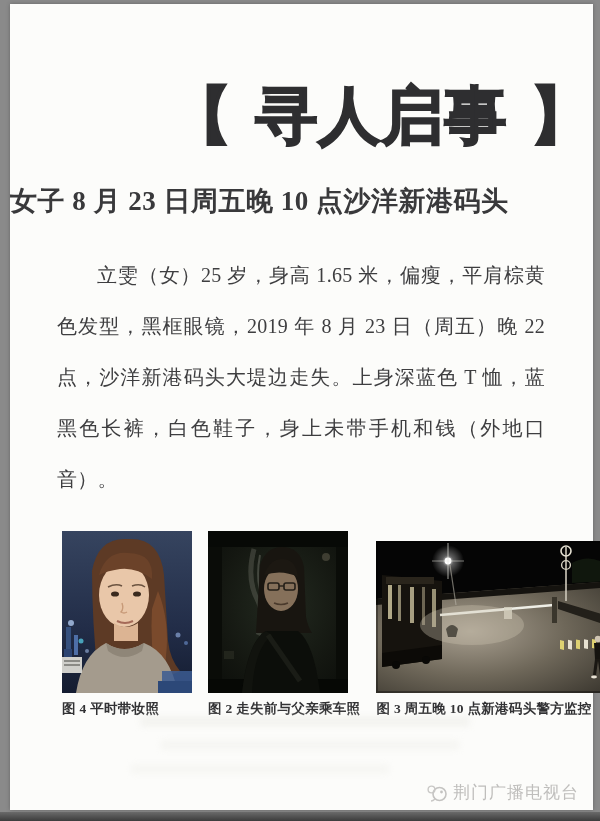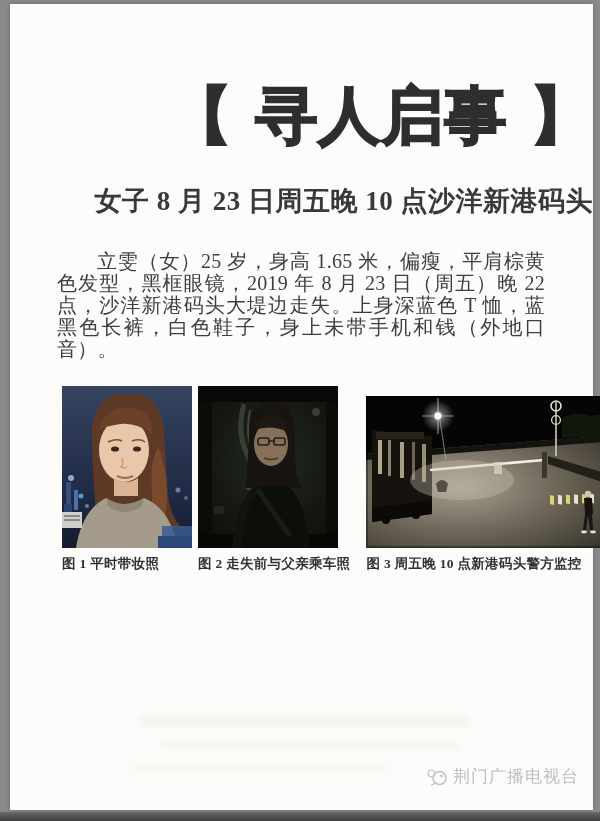--- a/index.html
+++ b/index.html
@@ -26,60 +26,60 @@
     font-size:62px;
     line-height:1.3;
     font-weight:900;
     -webkit-text-stroke:2px #2e2e30;
     color:#2e2e30;
     letter-spacing:1px;
     white-space:nowrap;
   }
   .subtitle{
     margin-top:22px;
-    text-align:right;
+    text-align:left;
     font-size:27px;
     line-height:45px;
     font-weight:bold;
     color:#39393b;
     letter-spacing:.5px;
   }
   .body-block{
     margin:26px 48px 0 47px;
     font-size:20px;
-    line-height:22px;
+    line-height:51px;
     color:#3e3e40;
     text-align:justify;
   }
   .body-block p{margin:0;text-indent:2em;letter-spacing:.3px;}
   .photos{
     display:flex;
     align-items:flex-end;
     margin:26px 0 0 52px;
   }
   figure{margin:0;}
-  .fig2{margin-left:6px;text-align:right;}
+  .fig2{margin-left:16px;text-align:right;}
   .fig3{margin-left:16px;}
   figure svg{display:block;}
   figcaption{
     margin-top:7px;
     font-size:13.5px;
     font-weight:bold;
     color:#323234;
     white-space:nowrap;
     letter-spacing:.3px;
   }
   .ghost{
     position:absolute;background:#ededE8;filter:blur(3px);opacity:.55;border-radius:4px;
   }
   .g1{left:130px;top:712px;width:330px;height:11px;}
   .g2{left:150px;top:736px;width:300px;height:10px;opacity:.4;}
   .g3{left:120px;top:760px;width:260px;height:10px;opacity:.35;}
   .watermark{
-    position:absolute;right:14px;bottom:22px;
+    position:absolute;right:14px;bottom:6px;
     display:flex;align-items:center;gap:5px;
     color:#bfbebc;
     font-size:17px;
     letter-spacing:1px;
     font-family:"DejaVu Sans","Liberation Sans",sans-serif;
   }
 </style>
 </head>
 <body>
 
@@ -135,21 +135,21 @@
         <path d="M14 162 Q20 124 44 112 Q62 124 82 112 Q108 122 116 162 Z" fill="#a49b8d"></path>
         <path d="M44 112 Q62 124 82 112 L80 120 Q62 132 46 120 Z" fill="#8f8678"></path>
 
         <rect x="0" y="126" width="20" height="16" fill="#cfcfcb"></rect>
         <rect x="2" y="129" width="16" height="2" fill="#8a8a86"></rect>
         <rect x="2" y="133" width="16" height="2" fill="#8a8a86"></rect>
 
         <rect x="100" y="140" width="30" height="22" fill="#3c5c92" opacity="0.85"></rect>
         <rect x="96" y="150" width="34" height="12" fill="#2c4878"></rect>
       </svg>
-      <figcaption>图 1 平时带妆照</figcaption>
+      <figcaption>图 4 平时带妆照</figcaption>
     </figure>
 
     <figure class="fig2">
       <svg width="140" height="162" viewBox="0 0 140 162" xmlns="http://www.w3.org/2000/svg">
         <defs>
           <radialGradient id="cab2" cx="0.52" cy="0.45" r="0.75">
             <stop offset="0" stop-color="#232a20"></stop>
             <stop offset="0.6" stop-color="#141711"></stop>
             <stop offset="1" stop-color="#0a0c09"></stop>
           </radialGradient>

